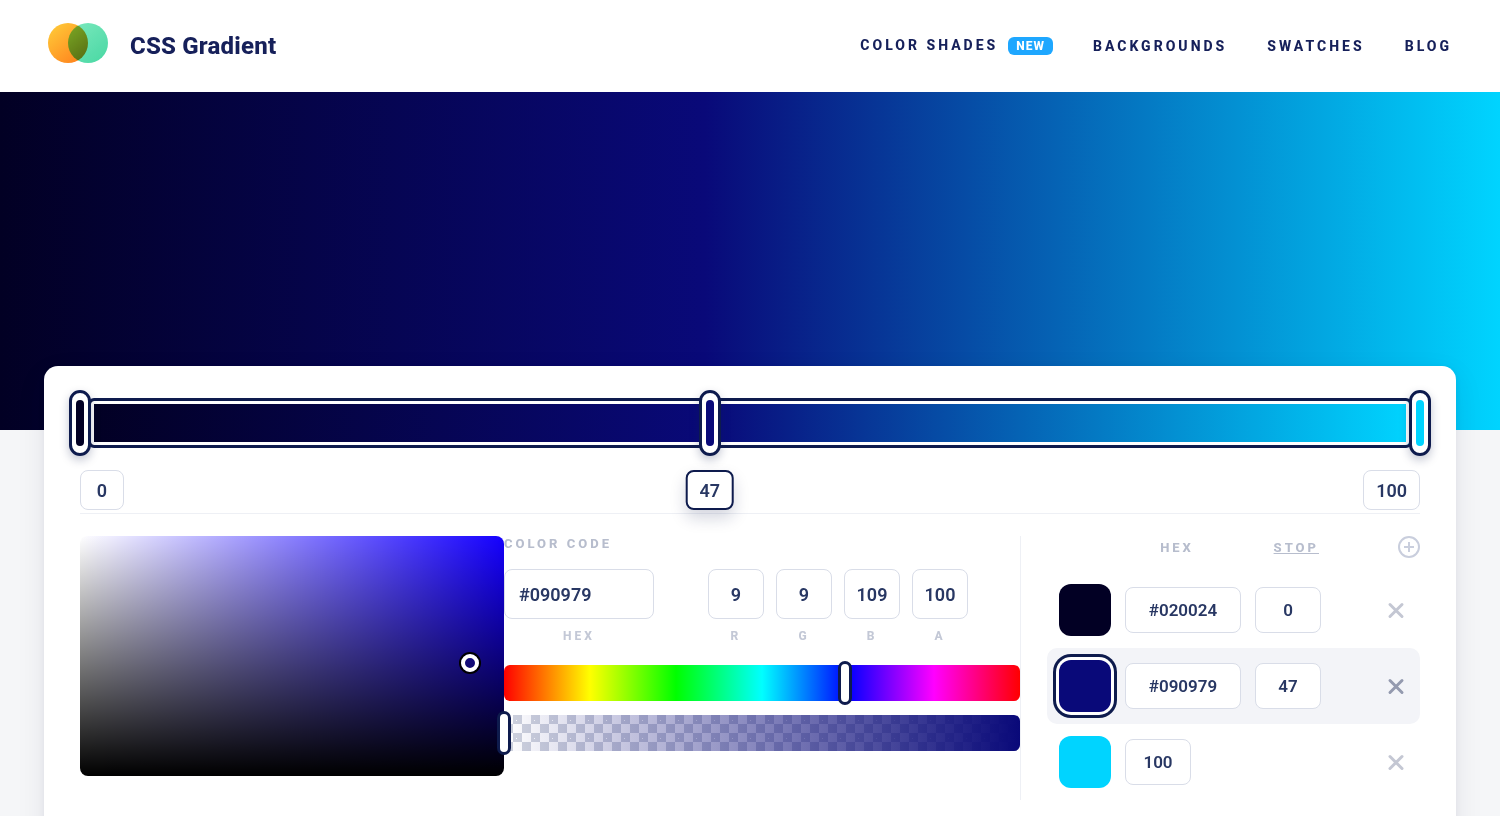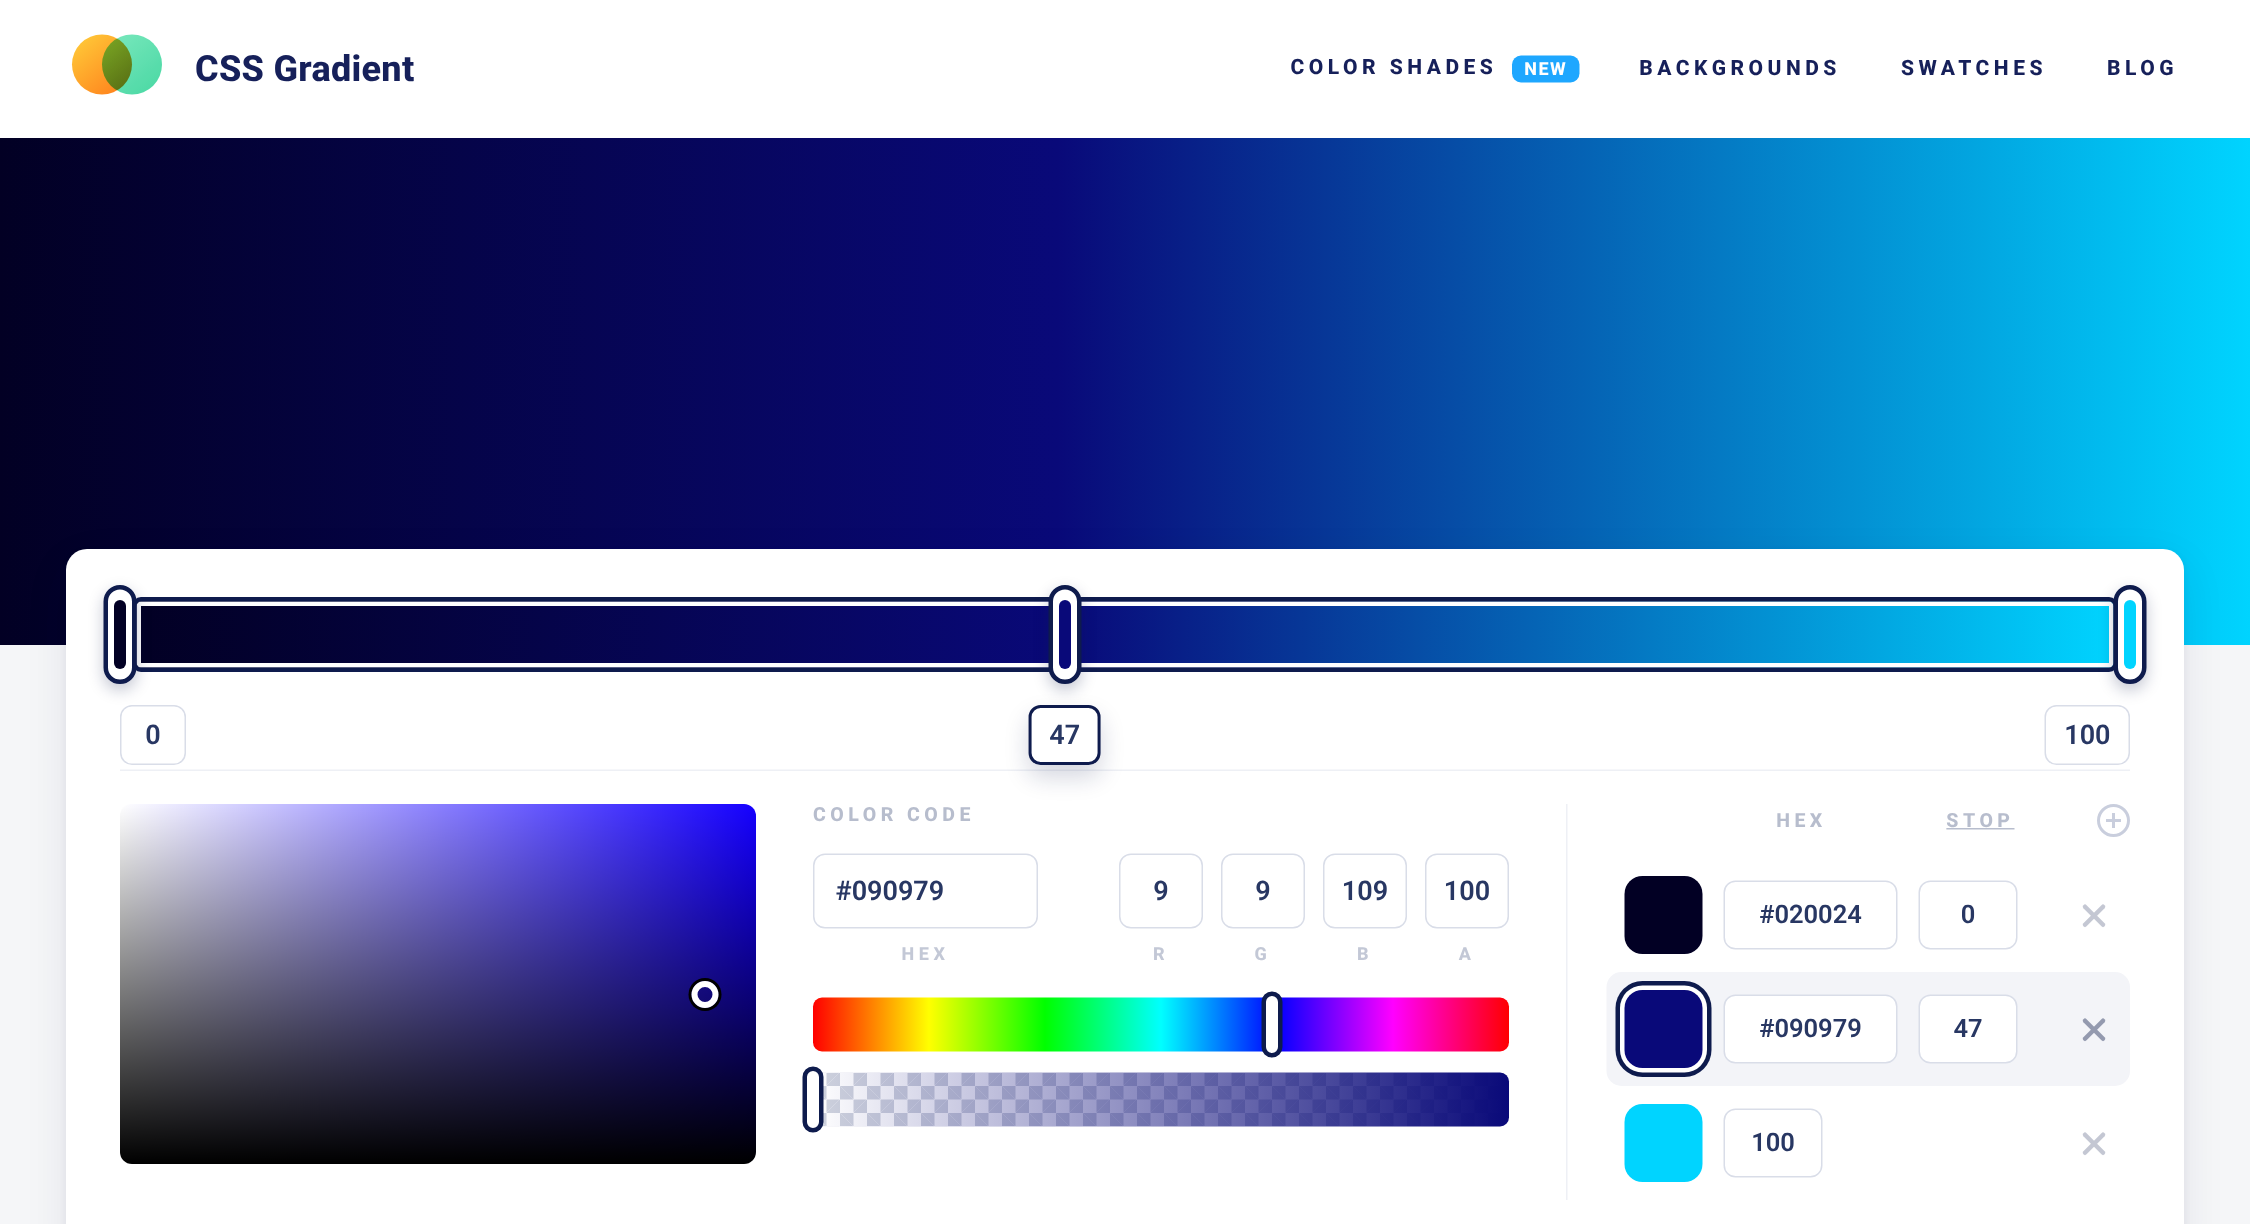--- a/index.html
+++ b/index.html
@@ -83,21 +83,21 @@
     padding:0 12px;
   }
   .stop-label.first { transform:none; left:0; }
   .stop-label.last { transform:none; right:0; left:auto; }
   .stop-label.active {
     border:2px solid #0e1b4d;
     box-shadow: 0 8px 16px rgba(14,27,77,.18);
   }
 
   
-  .cols { display:flex; gap:38px; }
+  .cols { display:flex; }
   .col-left { width:424px; }
   .col-mid { flex:1; }
   .col-right { width:400px; padding-left:26px; border-left:1px solid #eef0f5; }
 
   
   .color-field {
     width:424px; height:240px; border-radius:8px; position:relative; overflow:hidden;
   }
   .cf-pointer {
     position:absolute; width:18px; height:18px; border:4px solid #fff; border-radius:50%;

